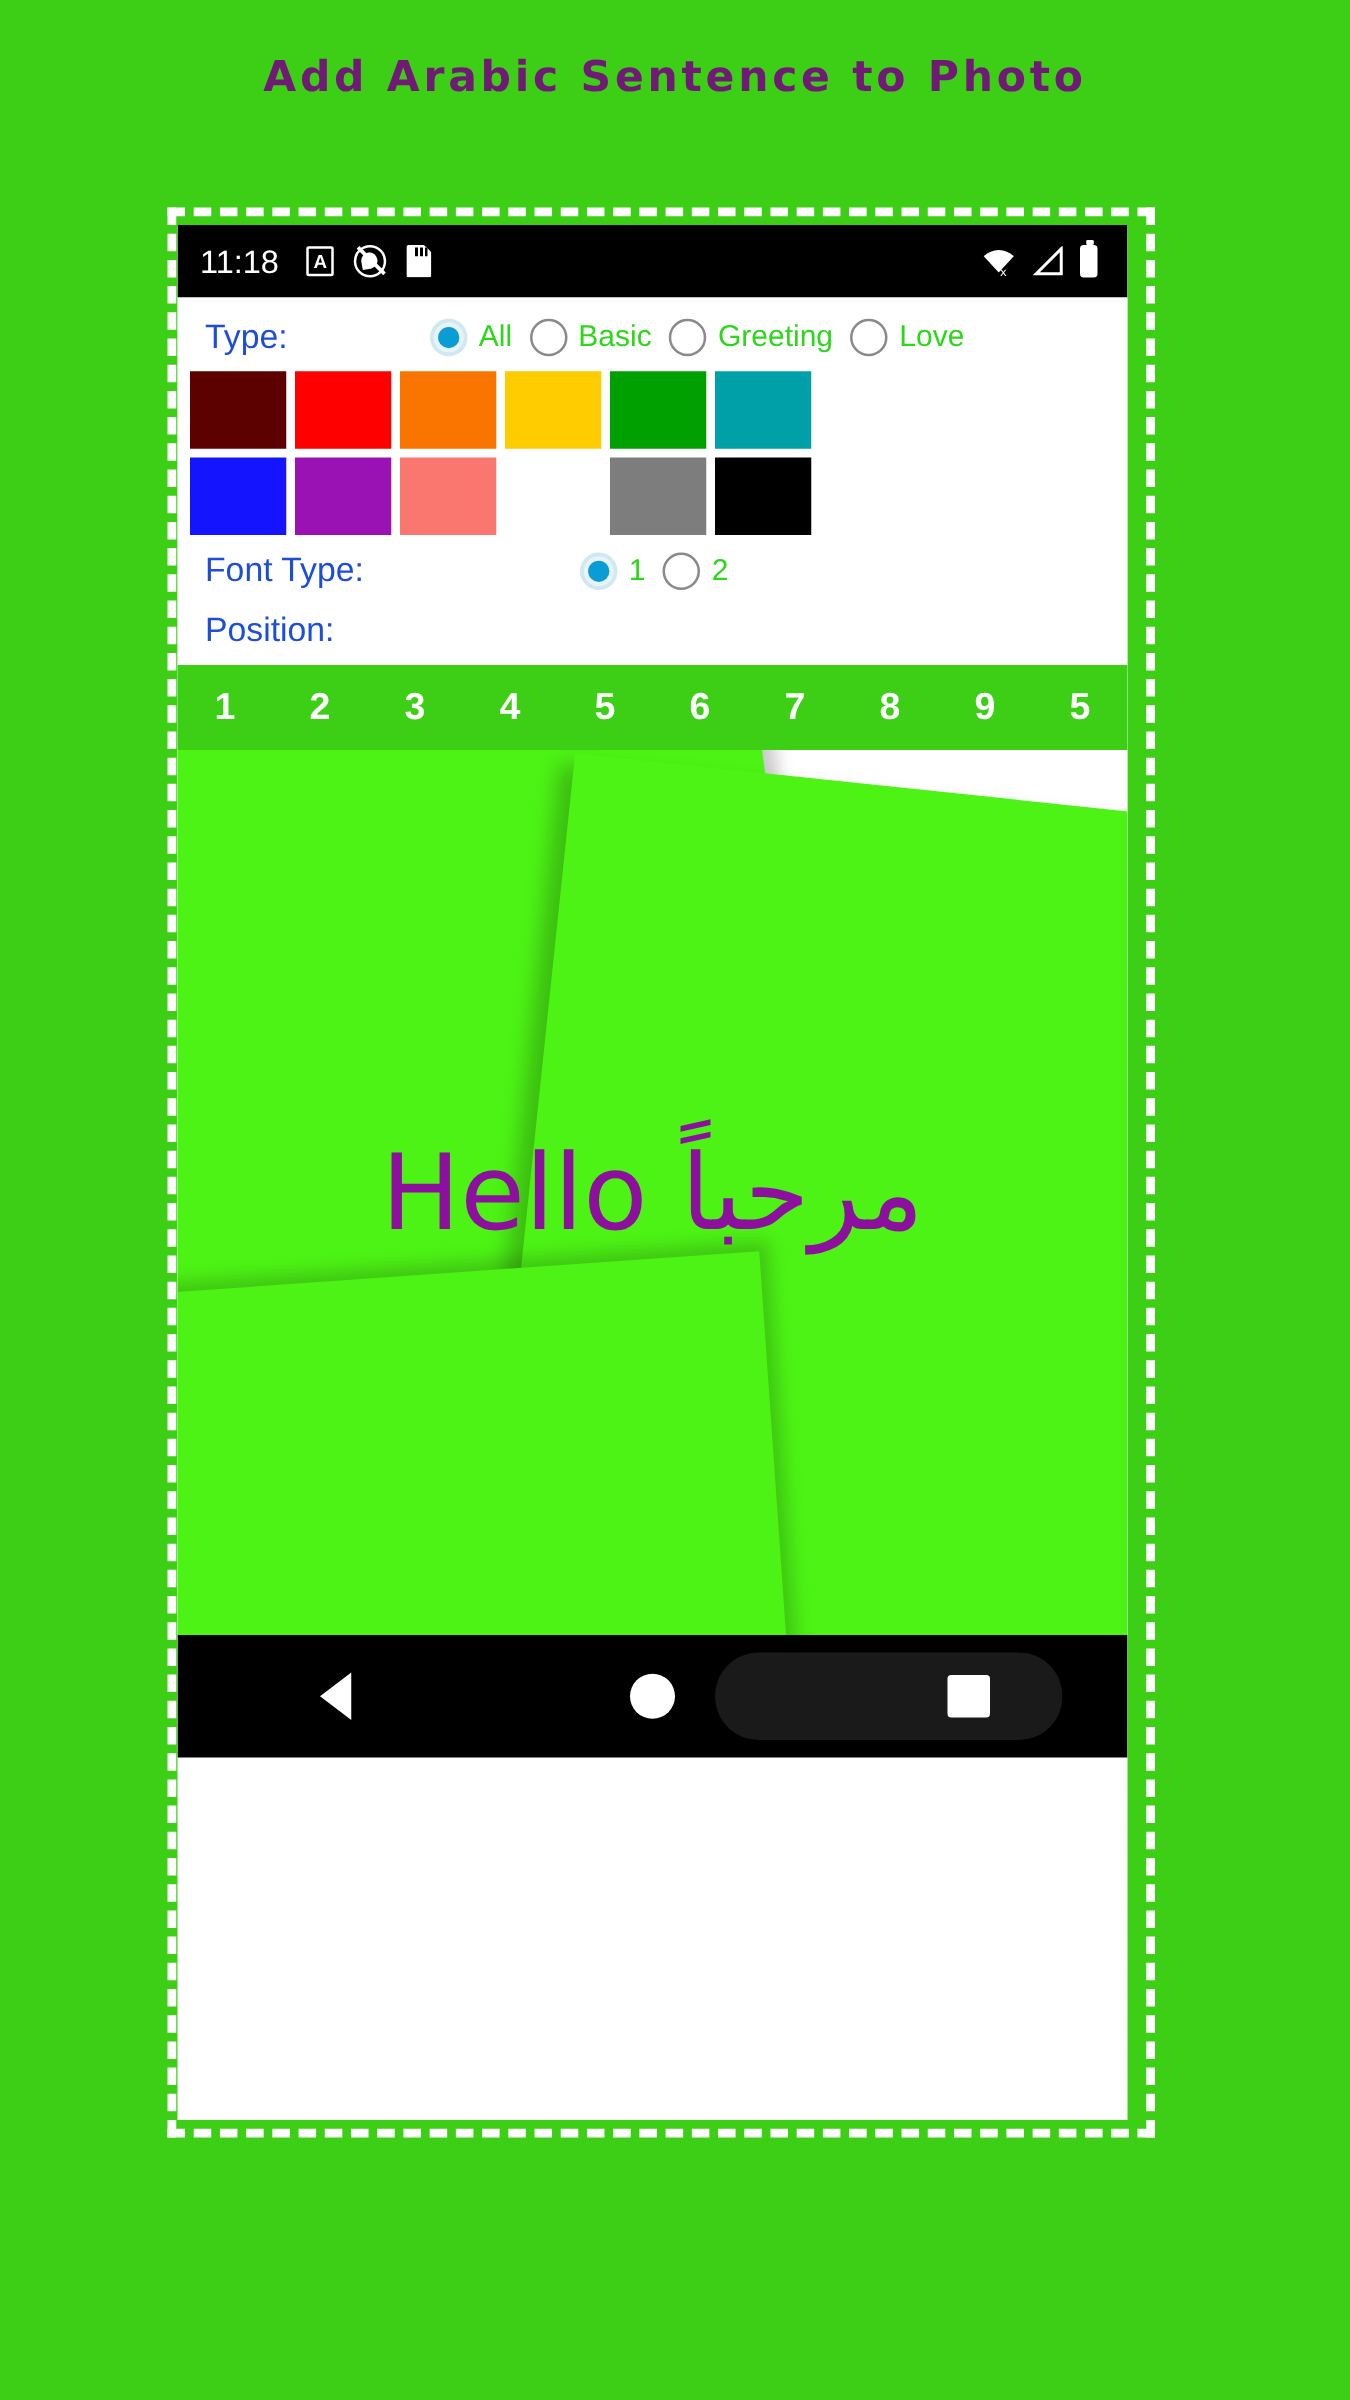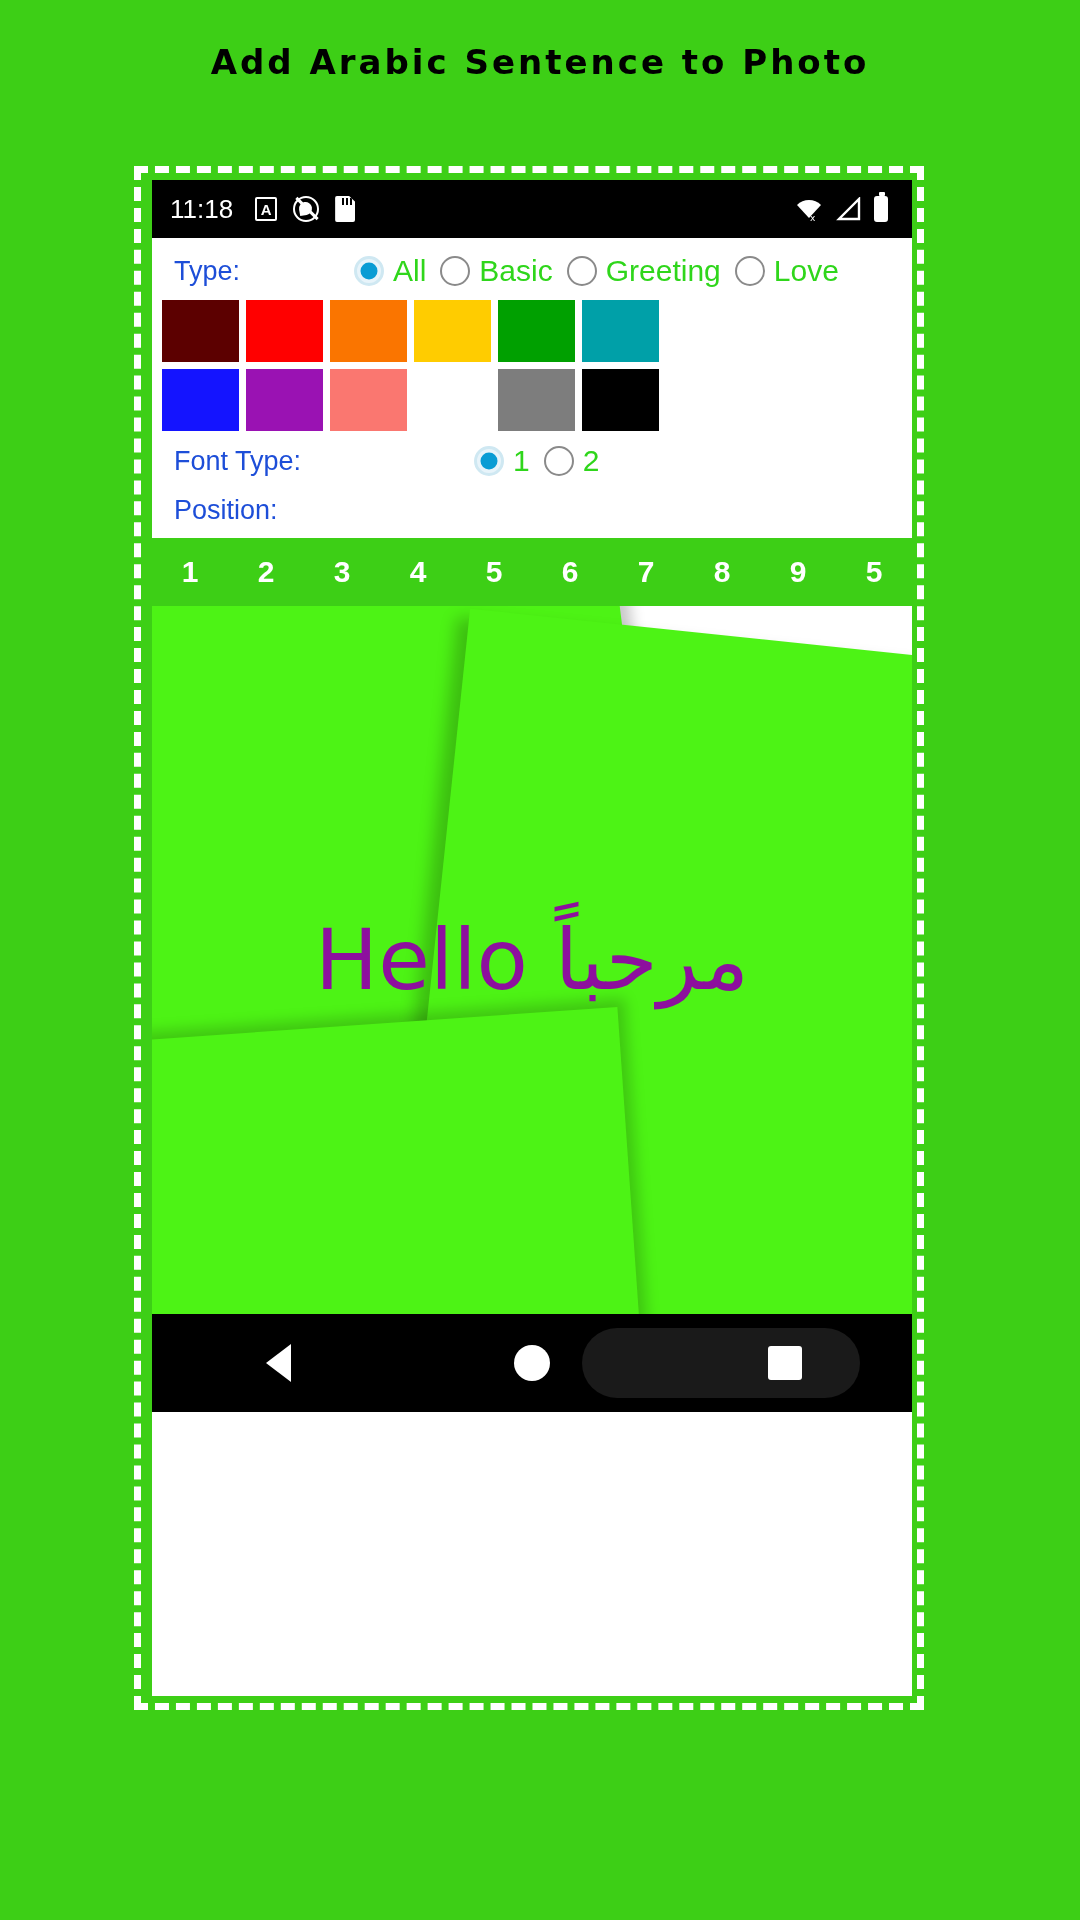--- a/index.html
+++ b/index.html
@@ -8,38 +8,38 @@
     background:#3dcf16;
     font-family:"Liberation Sans", sans-serif;
     overflow:hidden;
     position:relative;
   }
   
   .page-title{
     position:absolute;
     left:0;right:0;top:42px;
     text-align:center;
-    color:#000000;
+    color:#701a75;
     font-size:34px;
     font-weight:bold;
     letter-spacing:3px;
     font-family:"DejaVu Sans", sans-serif;
   }
   
   .phone-frame{
     position:absolute;
     left:134px;top:166px;
     width:790px;height:1544px;
     border:7px dashed #ffffff;
     box-sizing:border-box;
     padding:7px;
   }
   .phone{
     position:absolute;
-    left:152px;top:180px;
+    left:142px;top:180px;
     width:760px;height:1516px;
     background:#ffffff;
     overflow:hidden;
   }
   
   .statusbar{
     height:58px;
     background:#000000;
     display:flex;
     align-items:center;
@@ -187,21 +187,21 @@
     content:"";
     position:absolute;
     left:50%;top:50%;
     transform:translate(-50%,-50%);
     width:17px;height:17px;
     border-radius:50%;
     background:#0a9cd4;
   }
   .radio-label{
     color:#2fd61b;
-    font-size:30px;
+    font-size:24px;
     white-space:nowrap;
   }
   
   .color-rows{
     padding:12px 10px 6px 10px;
   }
   .color-row{
     display:flex;
     gap:7px;
     margin-bottom:7px;

